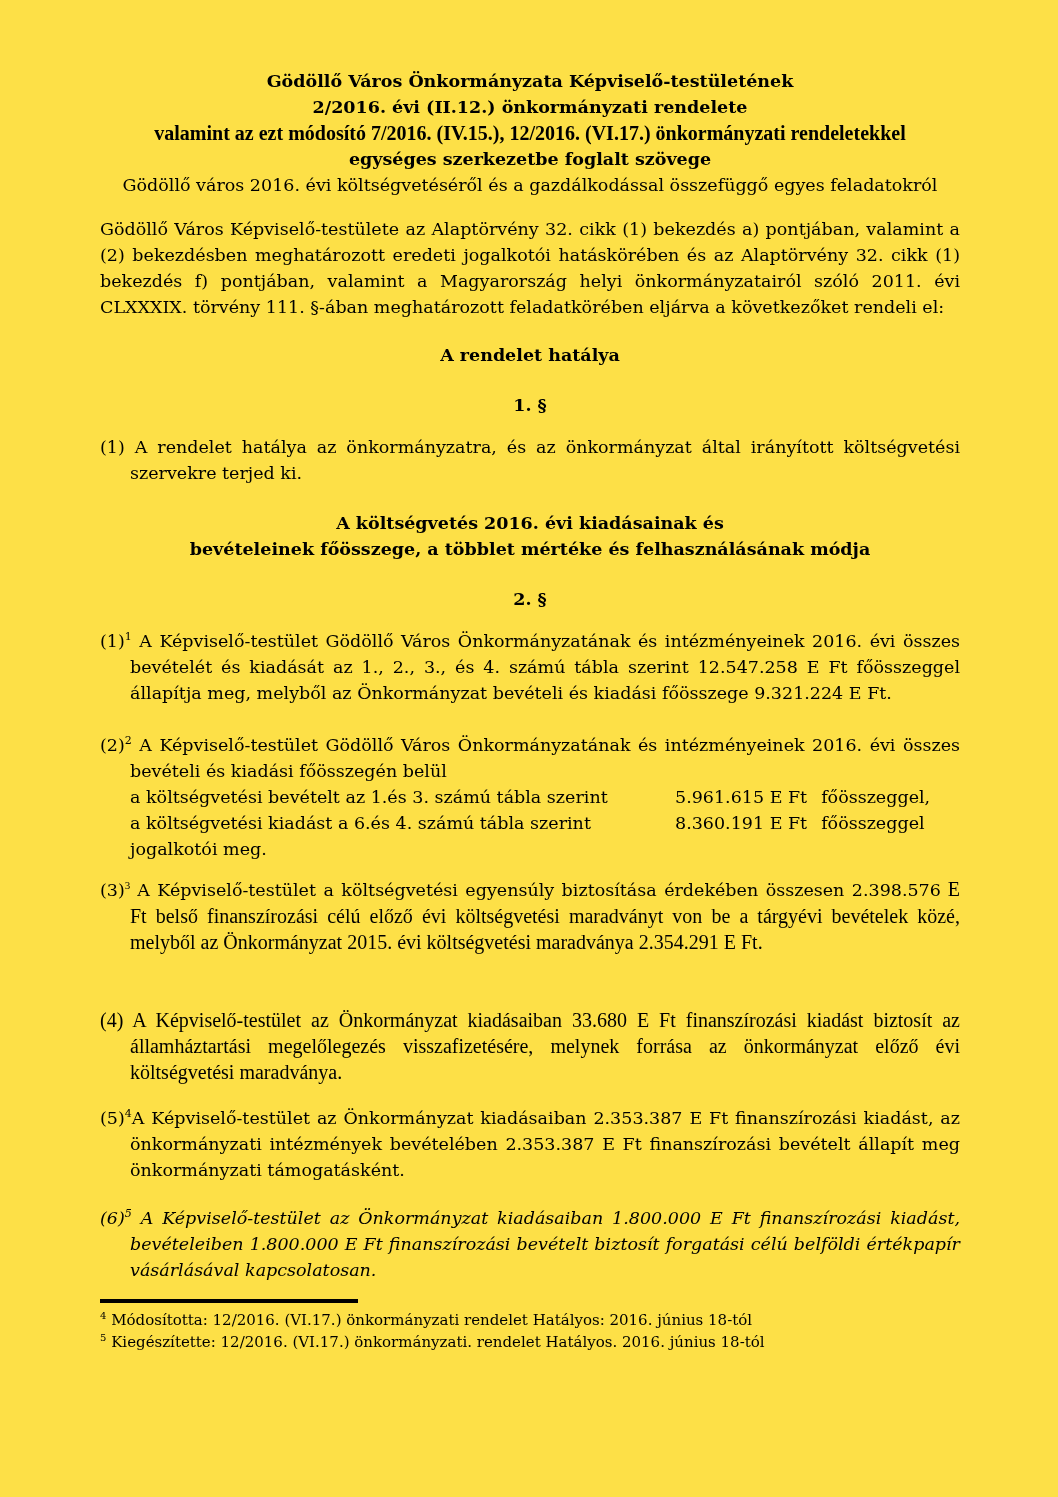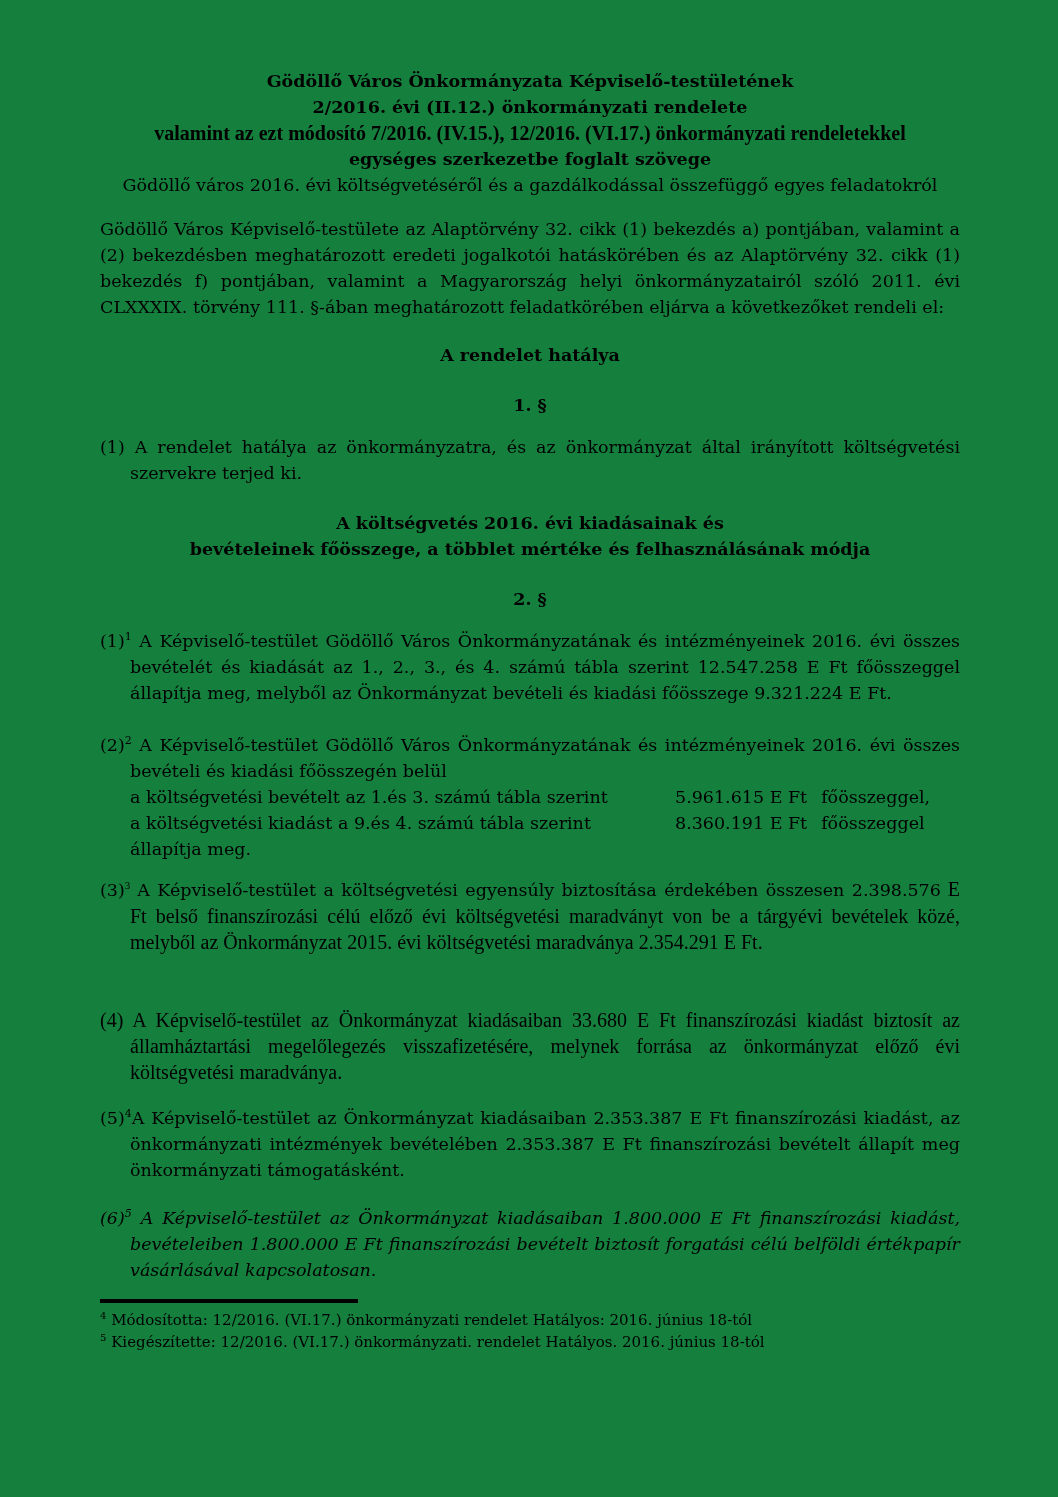--- a/index.html
+++ b/index.html
@@ -1,21 +1,21 @@
 <!DOCTYPE html>
 <html lang="hu"><head>
 <meta charset="utf-8">
 <style>
   html, body { margin: 0; padding: 0; background: #ffffff; }
   body { width: 1058px; height: 1497px; color: #000; }
   .page {
     box-sizing: border-box;
     width: 1058px; height: 1497px;
     padding: 68px 98px 0 100px;
-    background: #15803d;
+    background: #fde047;
     line-height: 26px;
     font-family: "Liberation Serif", serif;
     font-size: 20px;
   }
   
   .ink   { font-family: "DejaVu Serif", serif; font-size: 17.5px; }
   .clean { font-family: "Liberation Serif", serif; font-size: 20px; }
   .bold  { font-weight: bold; }
   .center { text-align: center; }
   .just { text-align: justify; }
@@ -74,25 +74,25 @@
   <p class="ink just hang p-first"><span>(1)</span><sup class="ref">1</sup> <span>A Képviselő-testület Gödöllő Város Önkormányzatának és intézményeinek 2016. évi összes bevételét és kiadását az 1., 2., 3., és 4. számú tábla szerint 12.547.258 E Ft főösszeggel állapítja meg, melyből az Önkormányzat bevételi és kiadási főösszege 9.321.224 E Ft.</span></p>
 
   <div class="p-gap-lg">
     <p class="ink just hang"><span>(2)</span><sup class="ref">2</sup> <span>A Képviselő-testület Gödöllő Város Önkormányzatának és intézményeinek 2016. évi összes bevételi és kiadási főösszegén belül</span></p>
     <div class="ink val-row">
       <span class="val-label">a költségvetési bevételt az 1.és 3. számú tábla szerint</span>
       <span class="val-amount">5.961.615 E Ft</span>
       <span class="val-suffix">főösszeggel,</span>
     </div>
     <div class="ink val-row">
-      <span class="val-label">a költségvetési kiadást a 9.és 4. számú tábla szerint</span>
+      <span class="val-label">a költségvetési kiadást a 6.és 4. számú tábla szerint</span>
       <span class="val-amount">8.360.191 E Ft</span>
       <span class="val-suffix">főösszeggel</span>
     </div>
-    <p class="ink indent">állapítja meg.</p>
+    <p class="ink indent">jogalkotói meg.</p>
   </div>
 
   <p class="clean just hang p-gap"><span class="ink">(3)</span><sup class="ref">3</sup> <span class="ink">A Képviselő-testület a költségvetési egyensúly biztosítása érdekében összesen 2.398.576</span> <span>E Ft belső finanszírozási célú előző évi költségvetési maradványt von be a tárgyévi bevételek közé, melyből az Önkormányzat 2015. évi költségvetési maradványa 2.354.291 E Ft.</span></p>
 
   <p class="clean just hang p-gap-xl"><span>(4)</span> <span>A Képviselő-testület az Önkormányzat kiadásaiban 33.680 E Ft finanszírozási kiadást biztosít az államháztartási megelőlegezés visszafizetésére, melynek forrása az önkormányzat előző évi költségvetési maradványa.</span></p>
 
   <p class="ink just hang p-gap-md"><span>(5)</span><sup class="ref">4</sup><span>A Képviselő-testület az Önkormányzat kiadásaiban 2.353.387 E Ft finanszírozási kiadást, az önkormányzati intézmények bevételében 2.353.387 E Ft finanszírozási bevételt állapít meg önkormányzati támogatásként.</span></p>
 
   <p class="ink just hang p-gap-md2"><span>(6)</span><sup class="ref">5</sup> <span>A Képviselő-testület az Önkormányzat kiadásaiban 1.800.000 E Ft finanszírozási kiadást, bevételeiben 1.800.000 E Ft finanszírozási bevételt biztosít forgatási célú belföldi értékpapír vásárlásával kapcsolatosan.</span></p>
 

